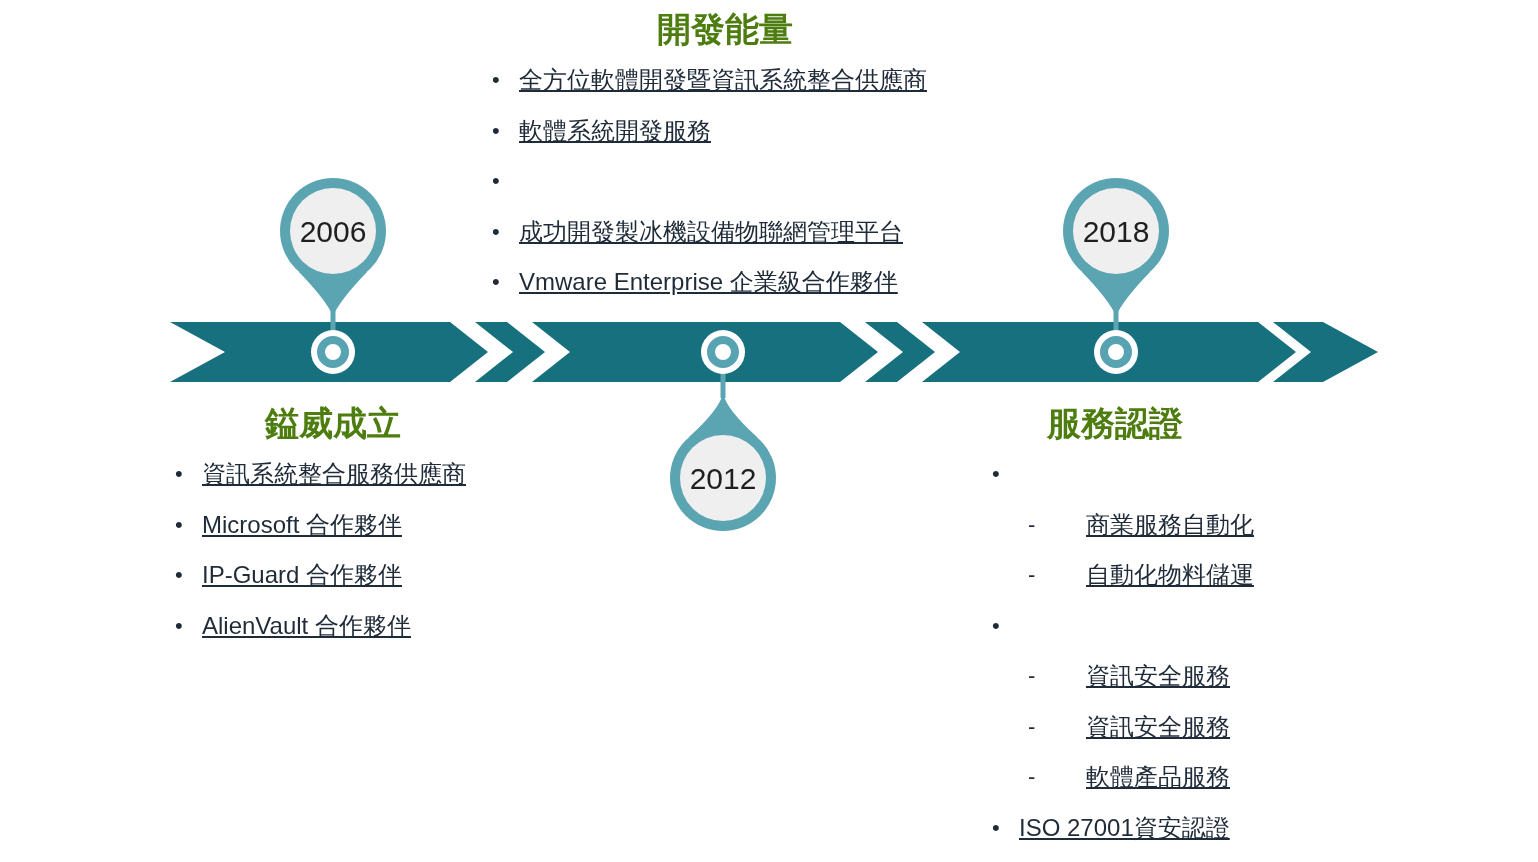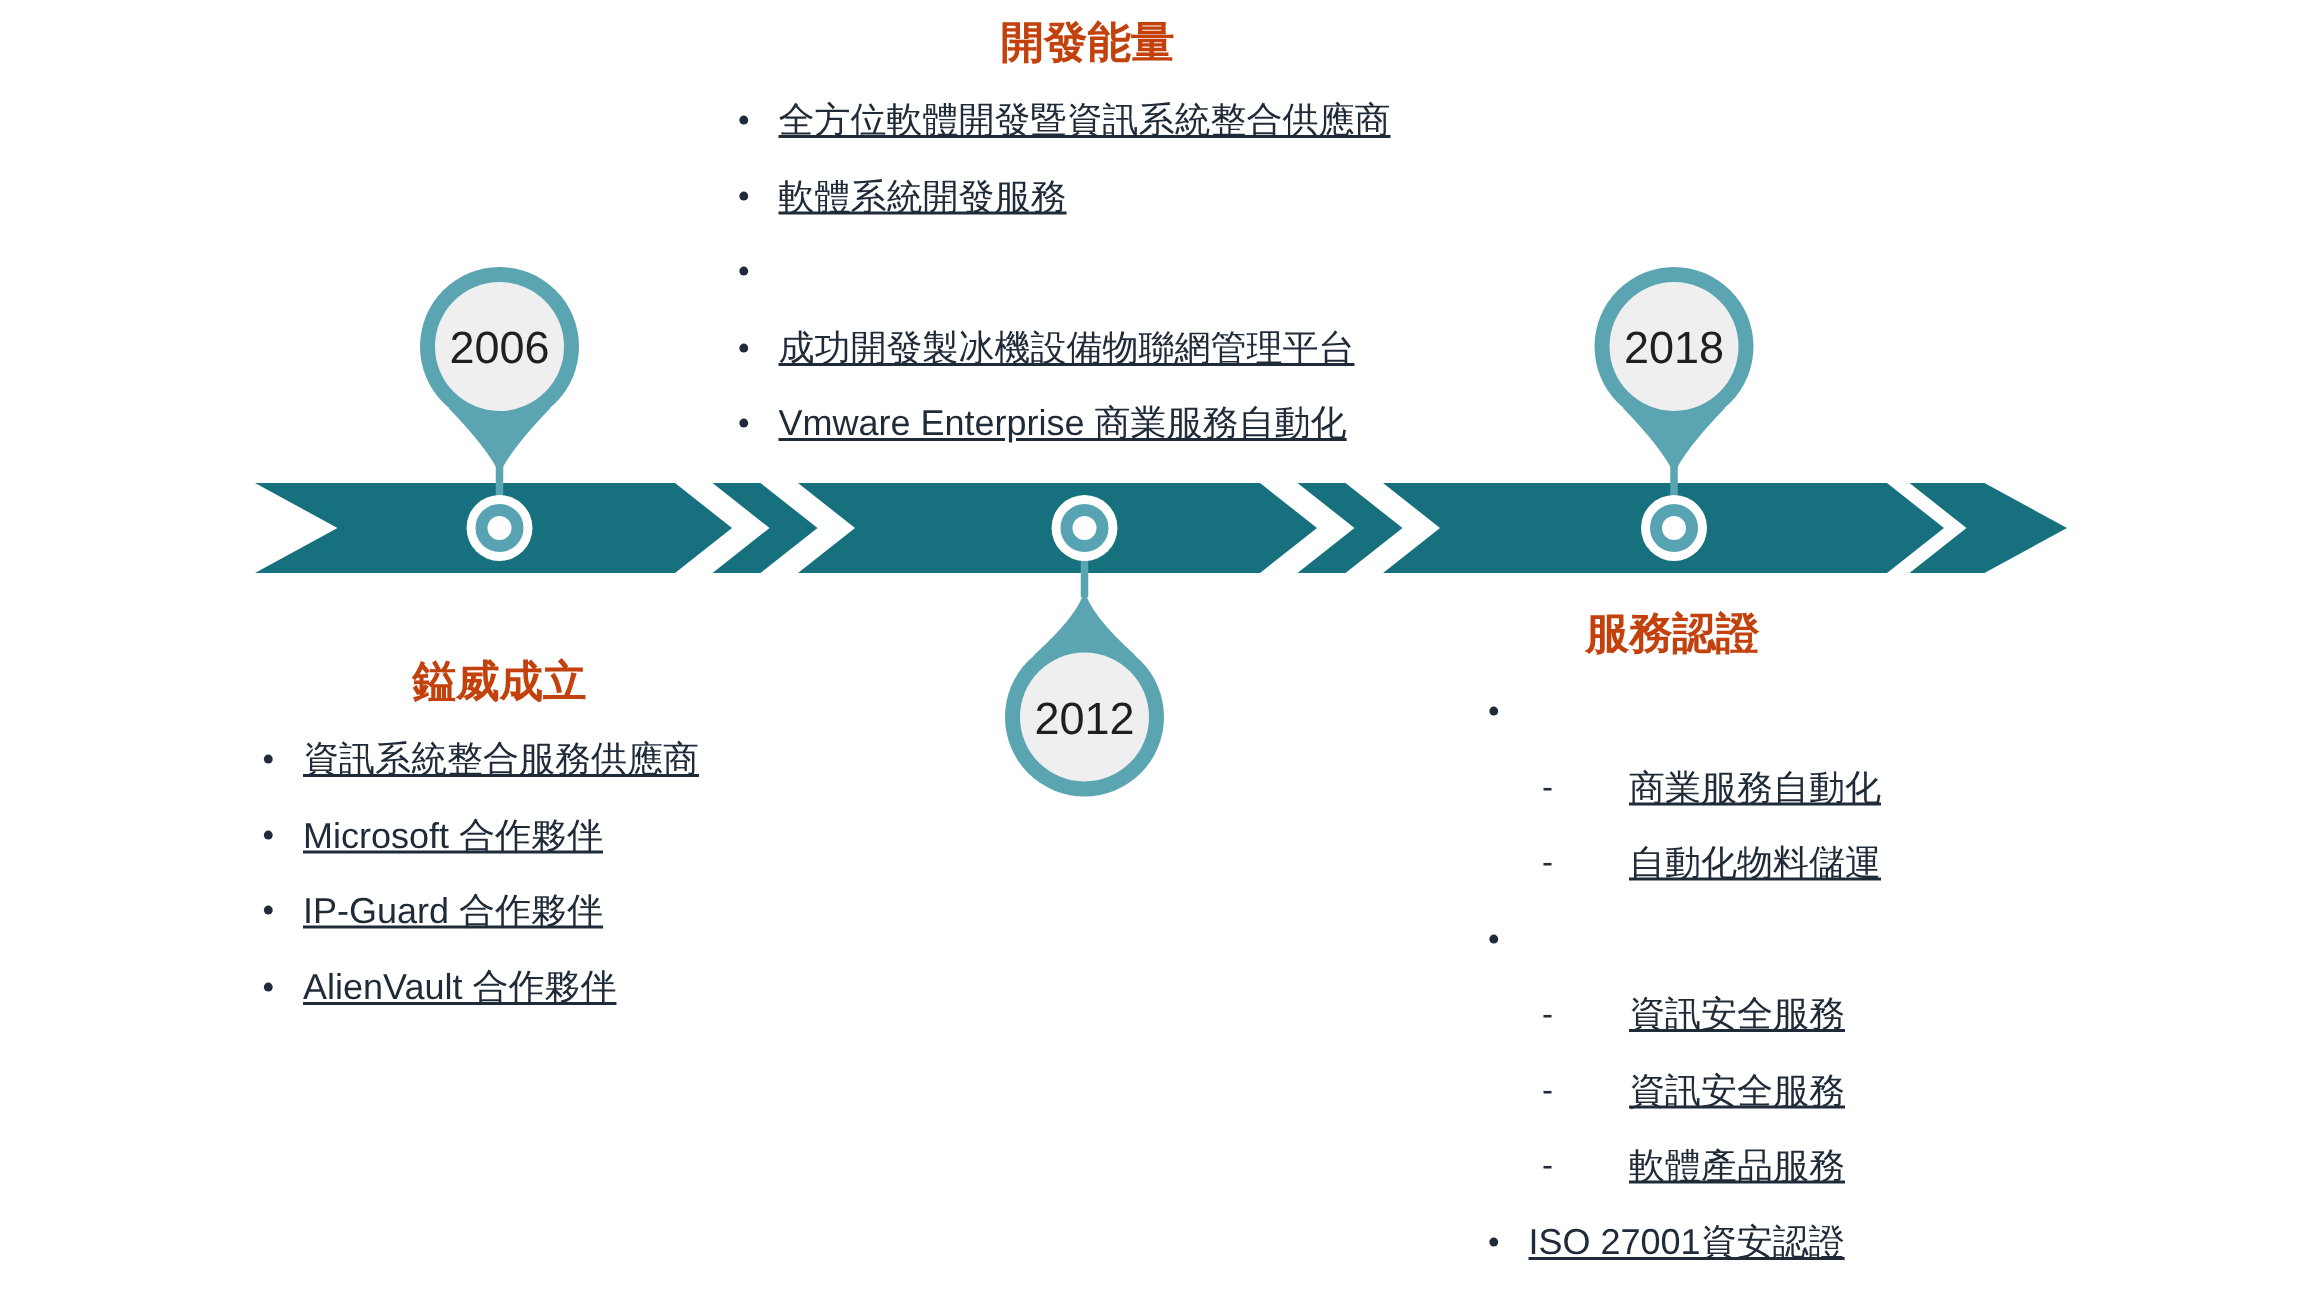--- a/index.html
+++ b/index.html
@@ -12,36 +12,36 @@
   .year {
     font-family:"Liberation Sans","DejaVu Sans",sans-serif;
     font-size:30px; fill:#1F1F1F; text-anchor:middle;
   }
   .ring-outer { fill:#ffffff; }
   .ring-inner { fill:#ffffff; stroke:#57A3B2; stroke-width:8px; }
   .stem { stroke:#5BA5B3; stroke-width:5px; }
 
   .panel { position:absolute; color:#1F2B38; }
   .panel h2 {
-    margin:0; font-size:29px; line-height:42px; font-weight:bold;
-    color:#c2410c; text-align:center; height:42px;
+    margin:0; font-size:34px; line-height:42px; font-weight:bold;
+    color:#4d7c0f; text-align:center; height:42px;
   }
   .panel ul { list-style:none; margin:5px 0 0 0; padding:0; }
   .panel li {
     height:50.5px; display:flex; align-items:center;
     font-size:24px; white-space:nowrap;
   }
   .panel li .b { width:14px; flex:0 0 14px; text-align:left; font-size:22px; }
   .panel li .t { padding-left:13px;text-decoration:underline; }
   .panel li.lv2 { padding-left:36px; }
   .panel li.lv2 .b { width:10px; flex:0 0 10px; }
   .panel li.lv2 .t { padding-left:8px;margin-left:40px; }
 
   #panel-2012 { left:485px; top:8px;  width:480px; }
-  #panel-2006 { left:168px; top:402px; width:330px;margin-top:32px; }
+  #panel-2006 { left:168px; top:402px; width:330px; }
   #panel-2018 { left:985px; top:402px; width:430px; }
   #panel-2006 ul, #panel-2012 ul, #panel-2018 ul { margin-left:7px; }
 </style>
 </head>
 <body>
 
 <div id="canvas">
 
   <svg id="band-svg" viewBox="0 0 1538 862" xmlns="http://www.w3.org/2000/svg">
 
@@ -96,21 +96,21 @@
         </li>
       <li>
           <span class="b">•</span>
         </li>
       <li>
           <span class="b">•</span>
           <span class="t">成功開發製冰機設備物聯網管理平台</span>
         </li>
       <li>
           <span class="b">•</span>
-          <span class="t">Vmware Enterprise 商業服務自動化</span>
+          <span class="t">Vmware Enterprise 企業級合作夥伴</span>
         </li>
     </ul>
   </div>
 
   <div class="panel" id="panel-2006">
     <h2>鎰威成立</h2>
     <ul>
       <li>
           <span class="b">•</span>
           <span class="t">資訊系統整合服務供應商</span>

